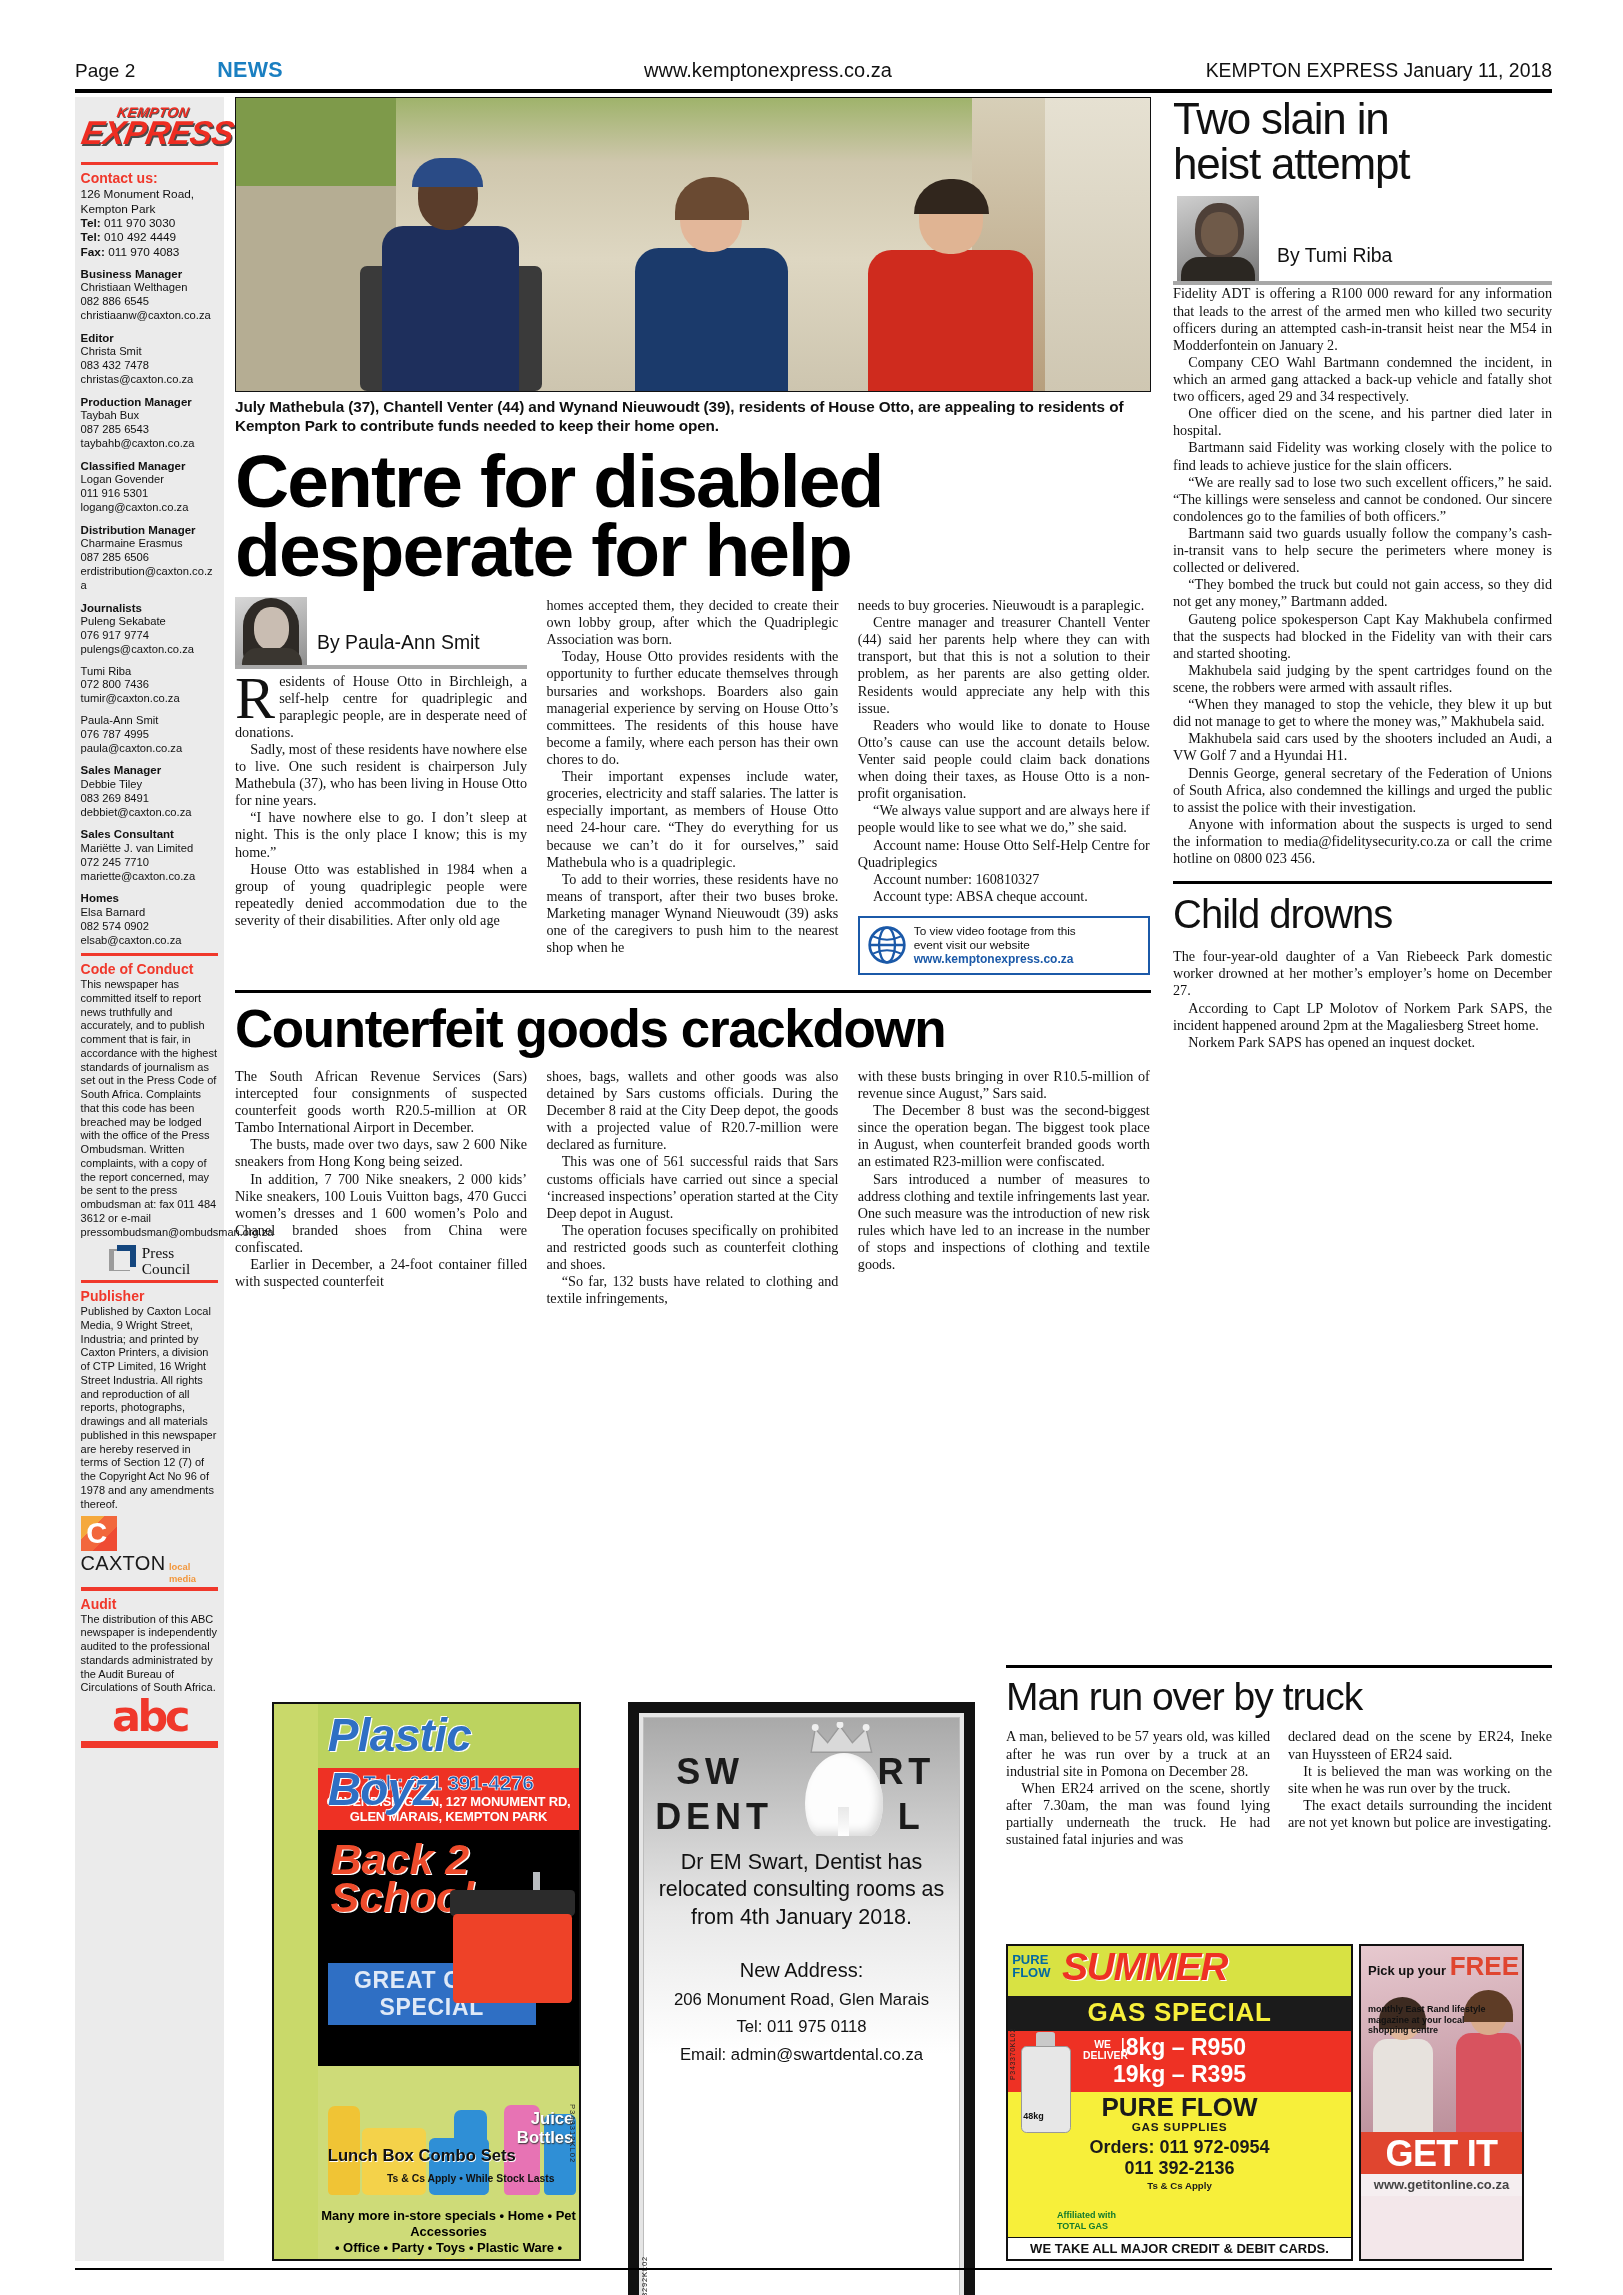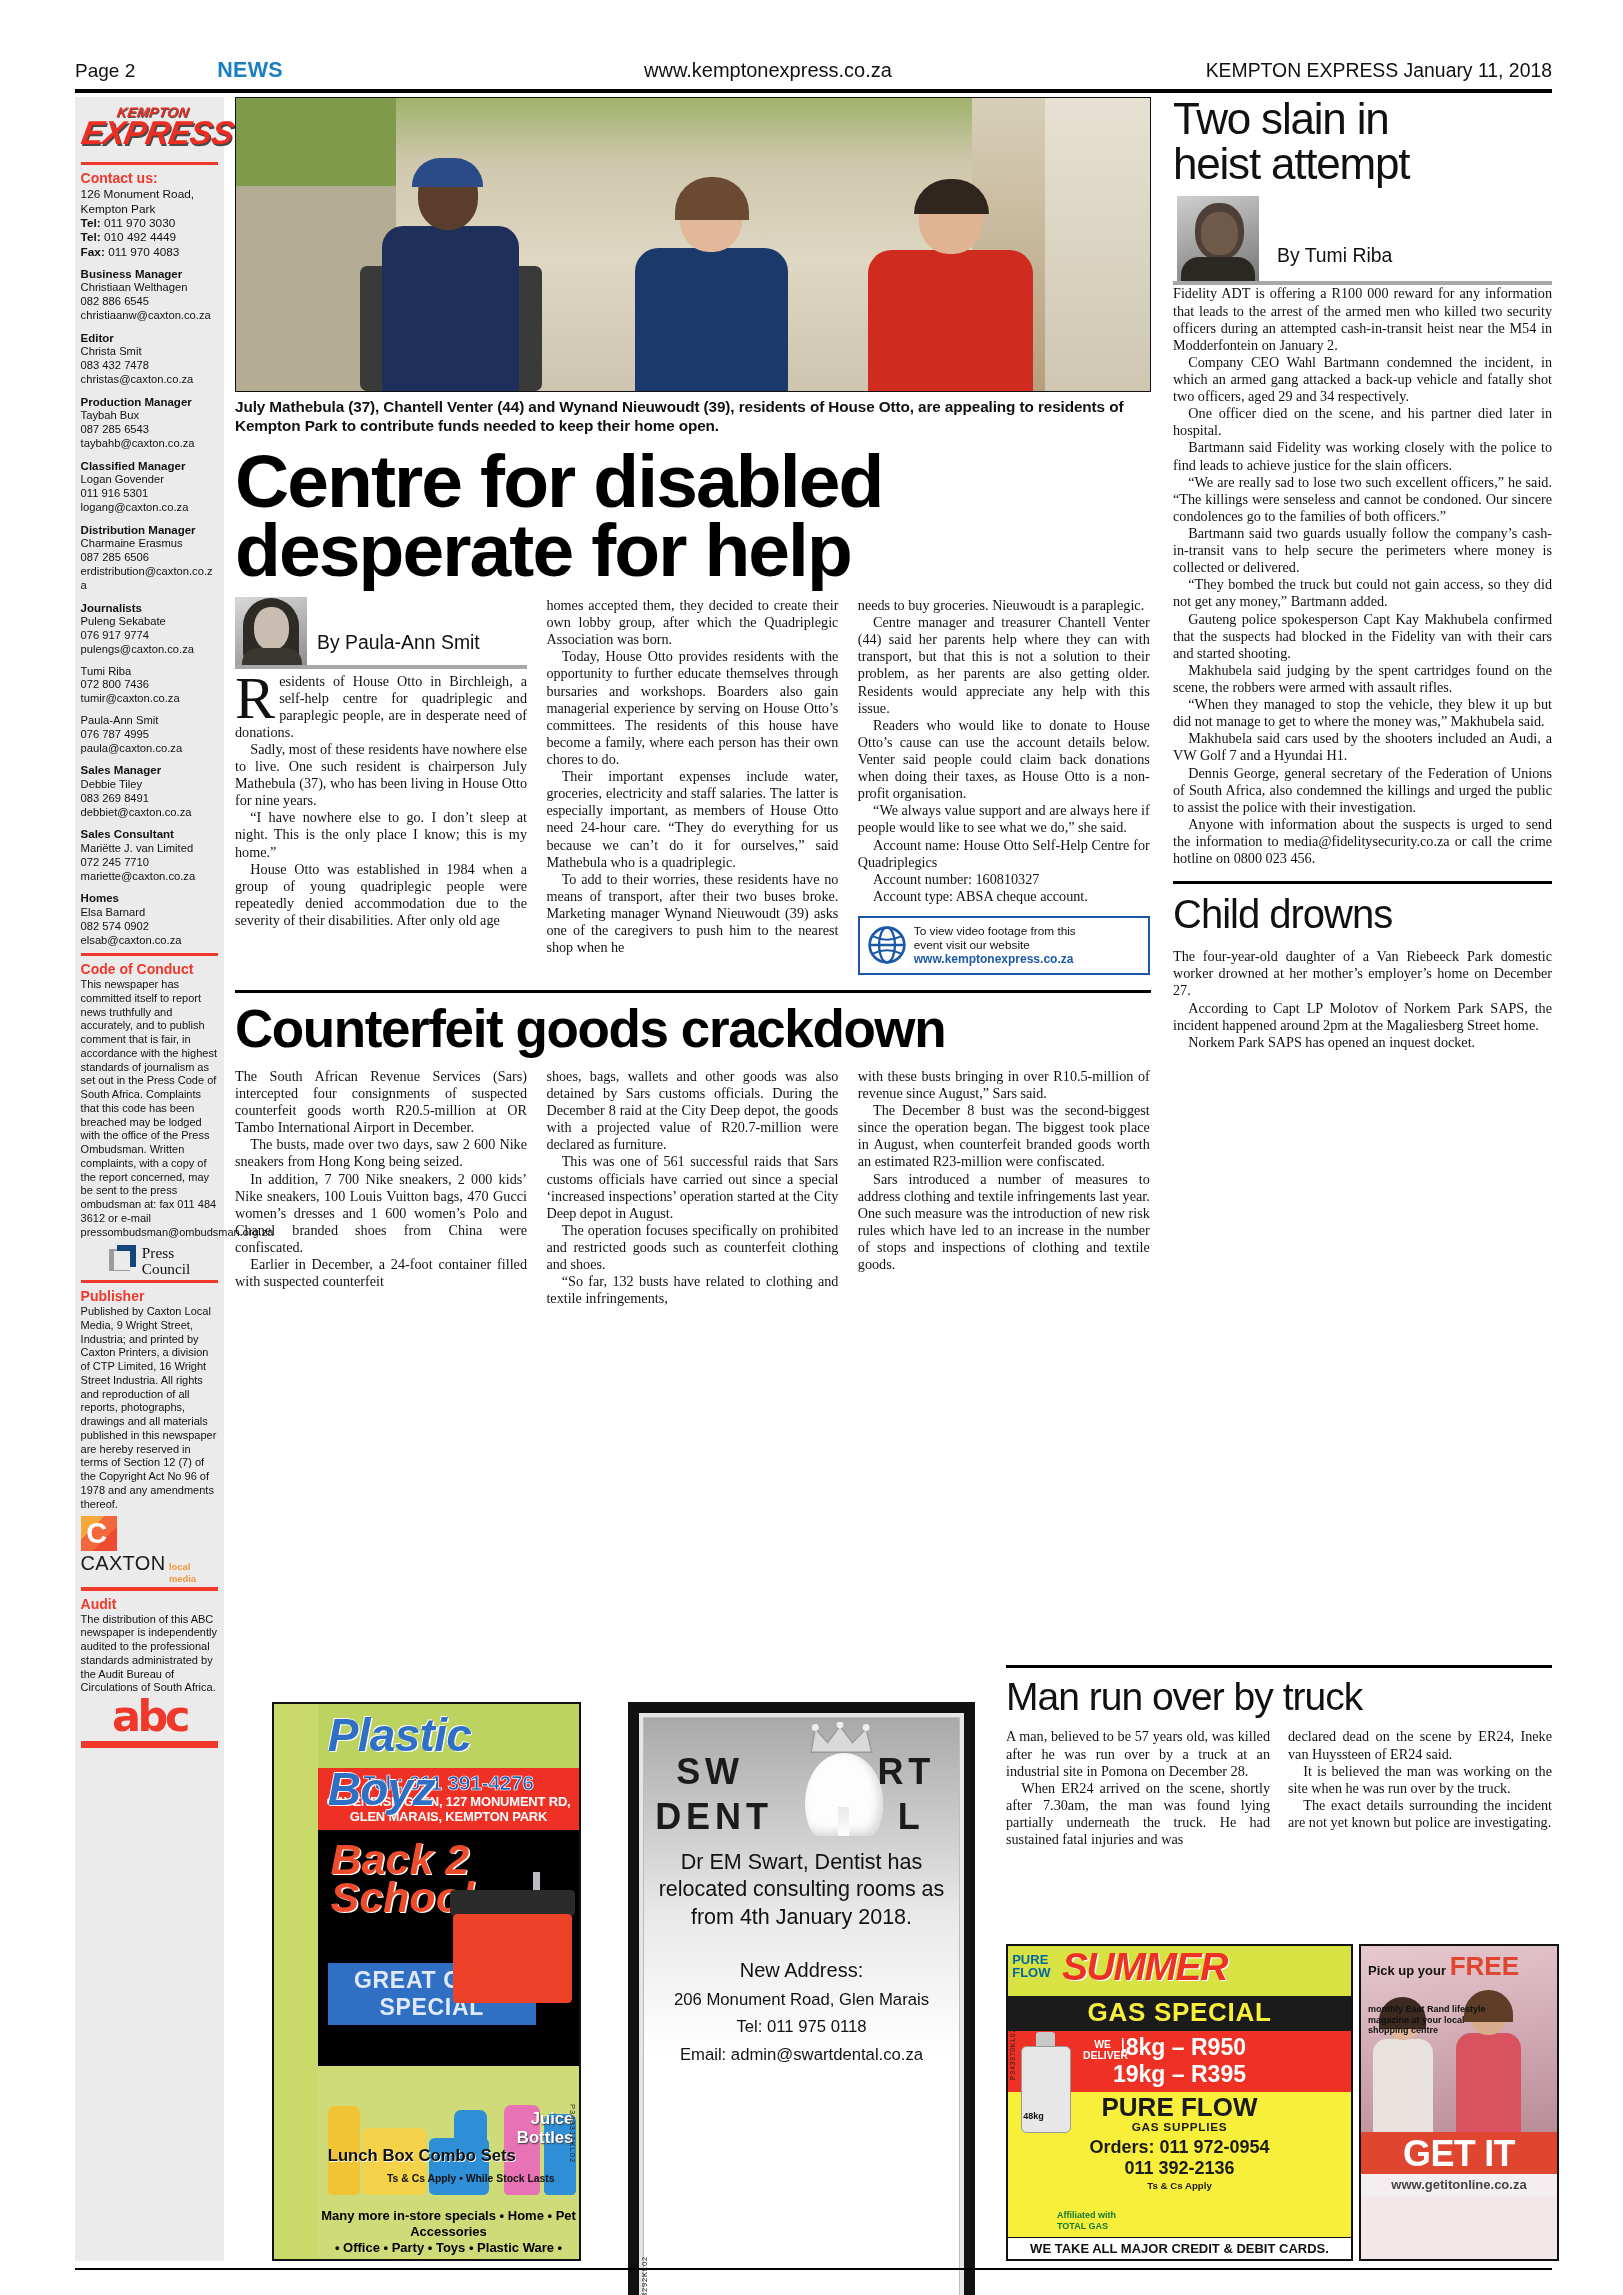--- a/index.html
+++ b/index.html
@@ -259,21 +259,21 @@
   .gas-cyl .tp { position:absolute; left:22px; top:2.8px; width:19.4px; height:18px; background:#c9c9c9; border-radius:2.8px;}
   .gas-cyl .lbl { position:absolute; left:9.7px; top:82px; font-size:9px; font-weight:bold; color:#111;}
   .gas-del { position:absolute; left:75px; top:90px; width:39px; background:#ee3124; color:#fff;
              font-size:10.4px; font-weight:bold; text-align:center; line-height:1.1; padding:2.8px 0;}
   .gas-bottom { position:absolute; left:0; bottom:0; width:100%; background:#fff; color:#111;
                 font-size:13px; font-weight:bold; text-align:center; padding: 2.8px 0 3.5px 0; border-top:1.4px solid #111;}
   .gas-code { position:absolute; left:1.4px; top:82px; font-size:7px; color:#222;
               writing-mode: vertical-rl; transform: rotate(180deg); letter-spacing:0.7px;}
 
   .ad-getit {
-    position:absolute; left: 1359px; top: 1944px; width: 200px; height: 317px;
+    position:absolute; left: 1359px; top: 1944px; width: 165px; height: 317px;
     border: 2.1px solid #111; background:#f3e7ea; overflow:hidden;
   }
   .gi-photo { height: 186px; position:relative; overflow:hidden;
               background: linear-gradient(170deg,#e7c9cf 0%, #cfa8b2 55%, #b98d98 100%); }
   .gi-photo .p { position:absolute; bottom:0; }
   .gi-photo .pa { left:4.2px; width:76px; height:132px; }
   .gi-photo .pa .h { position:absolute; left:19.4px; top:0; width:36px; height:40px; background:#e0b79b; border-radius:46%;}
   .gi-photo .pa .hr{ position:absolute; left:14px; top:-2.8px; width:47px; height:32px; background:#3c2a20; border-radius:23.6px 23.6px 0 0;}
   .gi-photo .pa .b { position:absolute; left:8.3px; top:39px; width:60px; height:93px; background:#e7e2dd; border-radius:14px 14px 0 0;}
   .gi-photo .pb2{ left:85px; width:83px; height:139px;}

